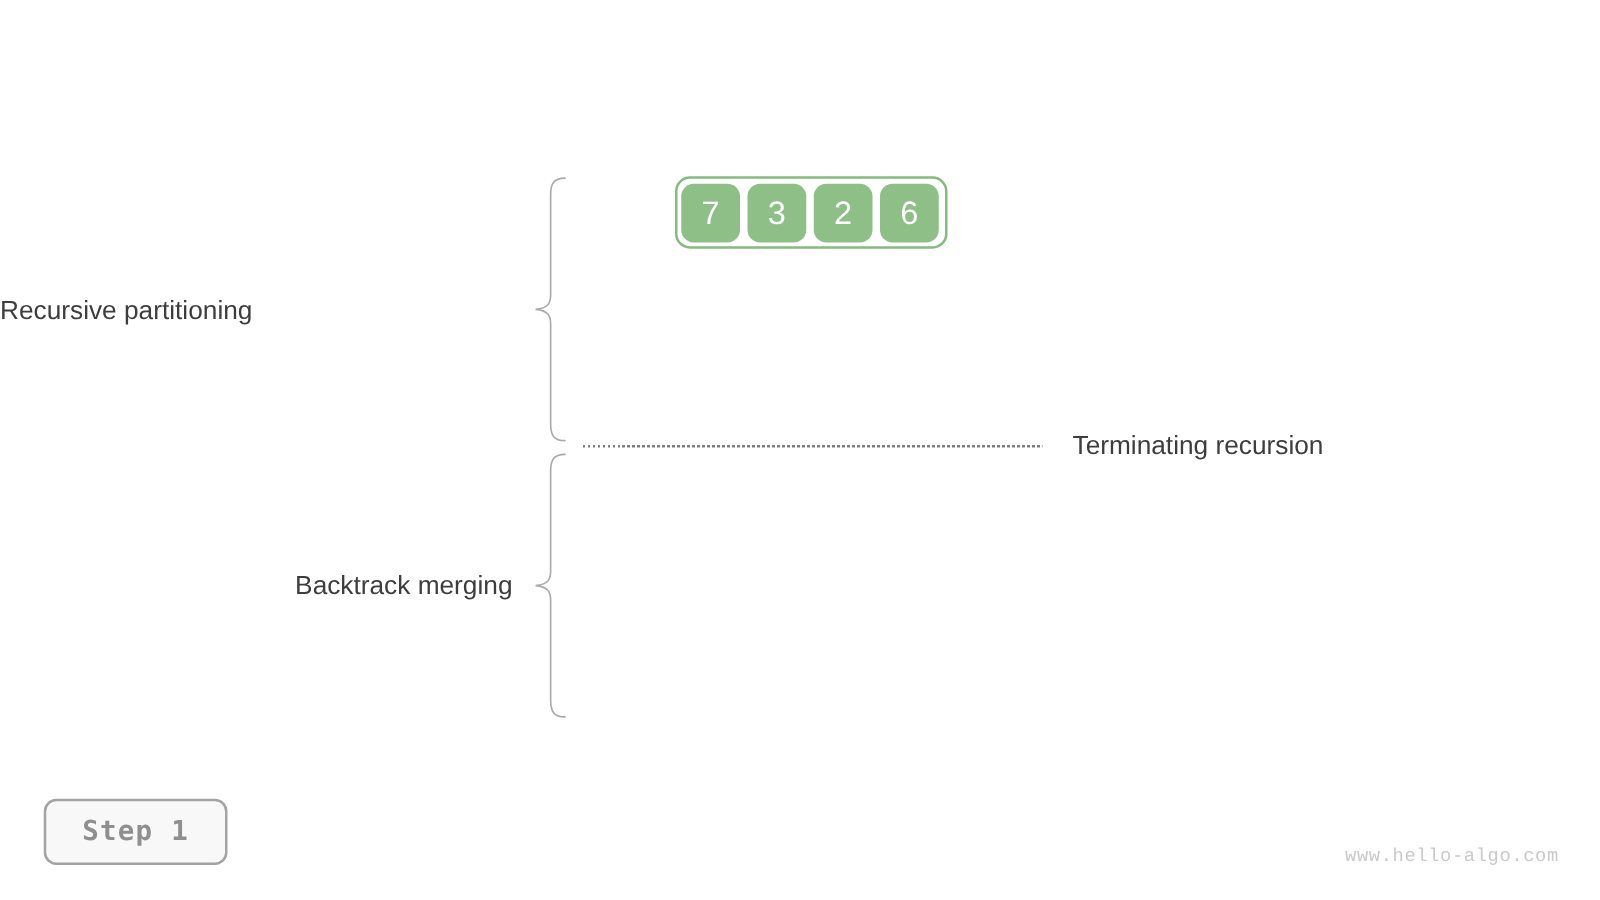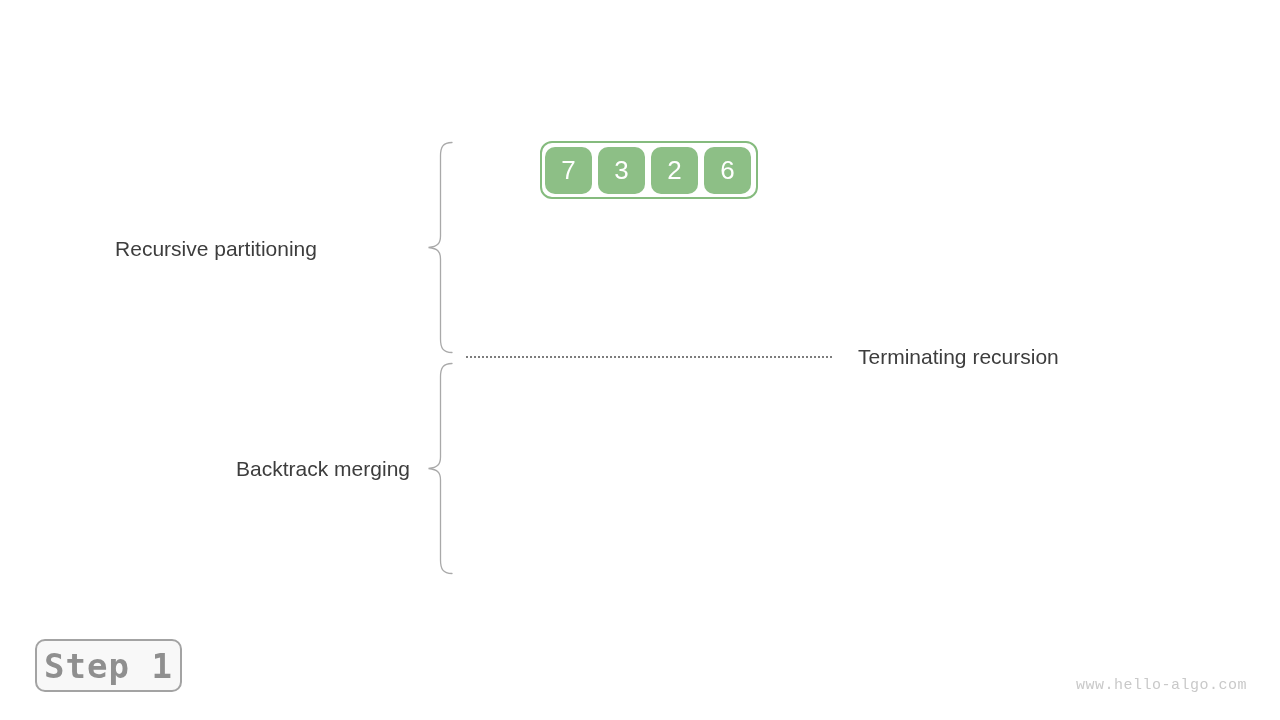--- a/index.html
+++ b/index.html
@@ -68,22 +68,21 @@
     position: absolute;
     font-size: 21px;
     line-height: 25px;
     color: var(--label-text);
     white-space: nowrap;
   }
   .label-partition {
     left: 0;
     width: 410px;
     top: 236px;
-    text-align: center;
-    padding-left: 11px;
+    text-align: left;
   }
   .label-merge {
     left: 0;
     width: 410px;
     top: 456px;
     text-align: right;
   }
   .label-terminate {
     left: 858px;
     top: 344px;
@@ -111,21 +110,21 @@
     left: 35px;
     top: 639px;
     width: 147px;
     height: 53px;
     box-sizing: border-box;
     border: 2px solid var(--badge-border);
     border-radius: 10px;
     background: var(--badge-bg);
     color: var(--badge-text);
     font-family: "DejaVu Sans Mono", monospace;
-    font-size: 34px;
+    font-size: 22px;
     font-weight: bold;
     display: flex;
     align-items: center;
     justify-content: center;
     letter-spacing: 1px;
   }
 
   
   .watermark {
     position: absolute;

